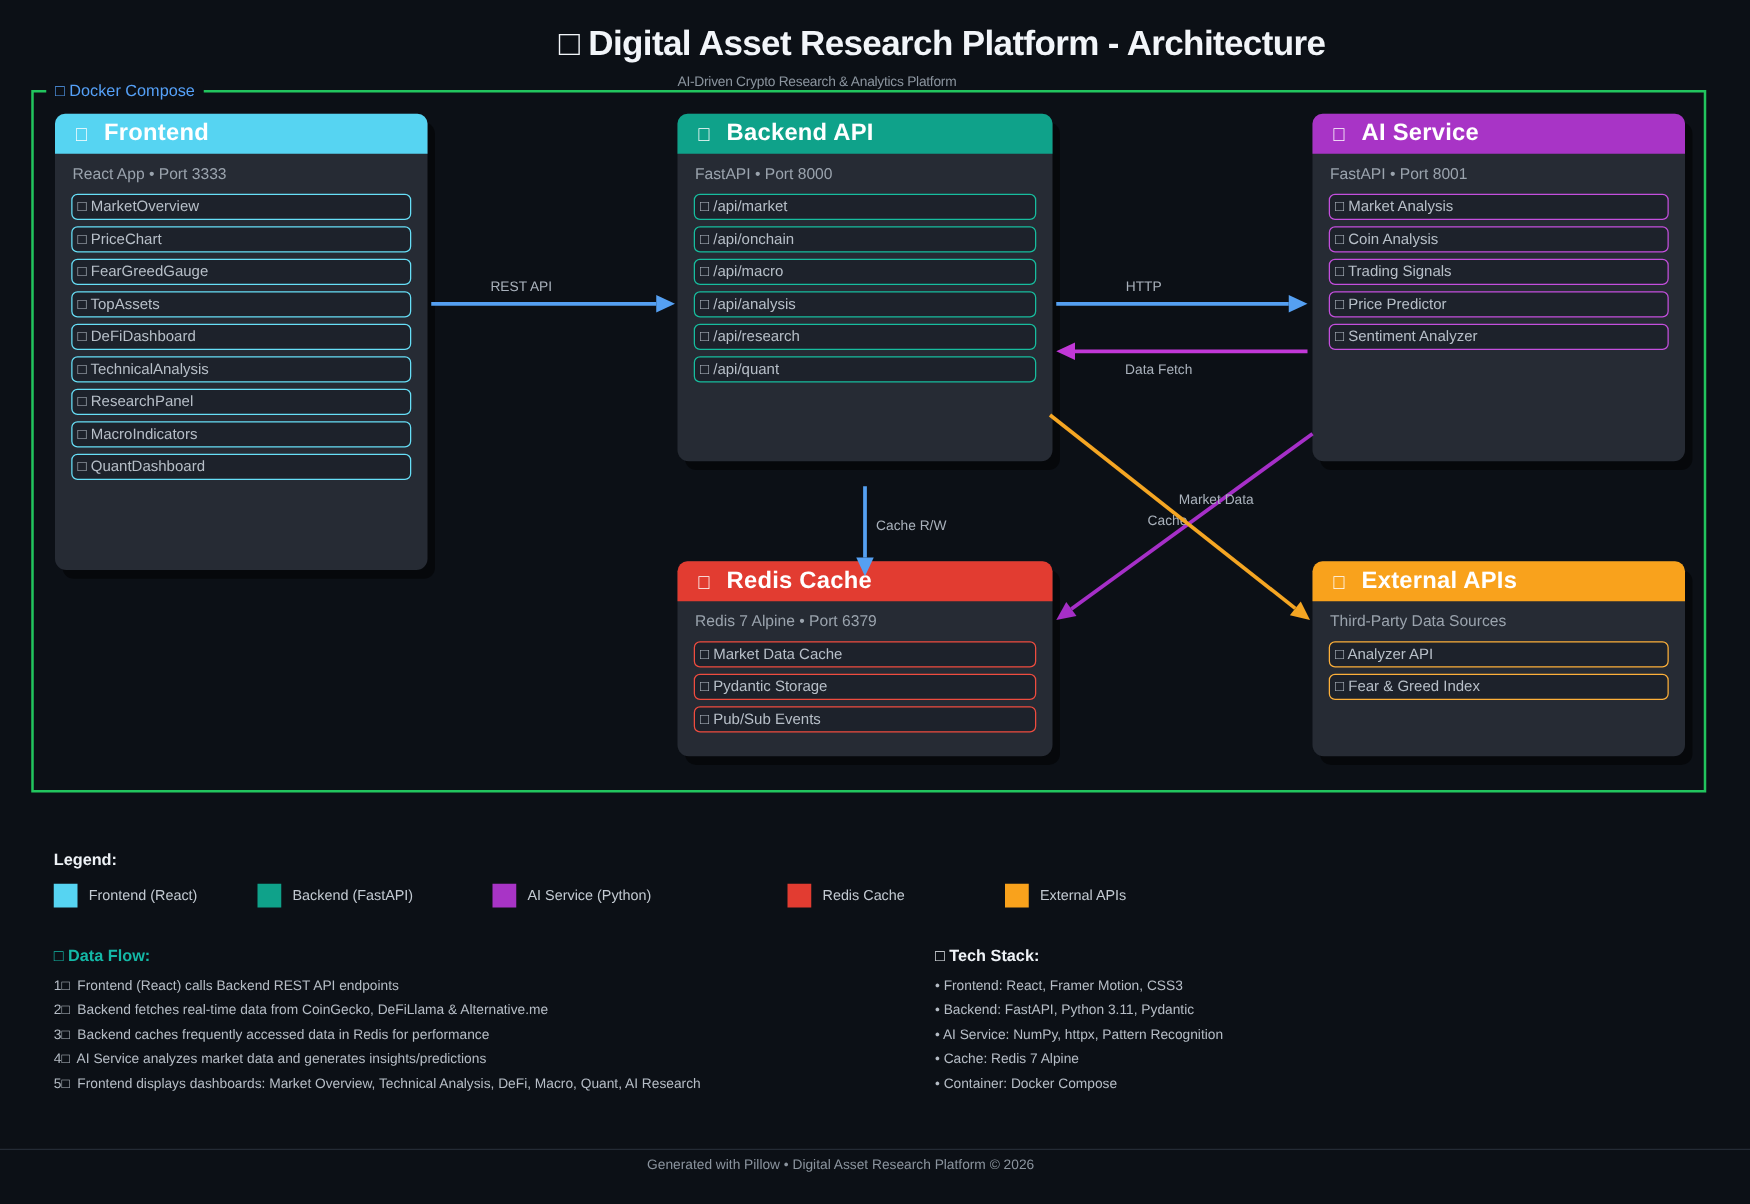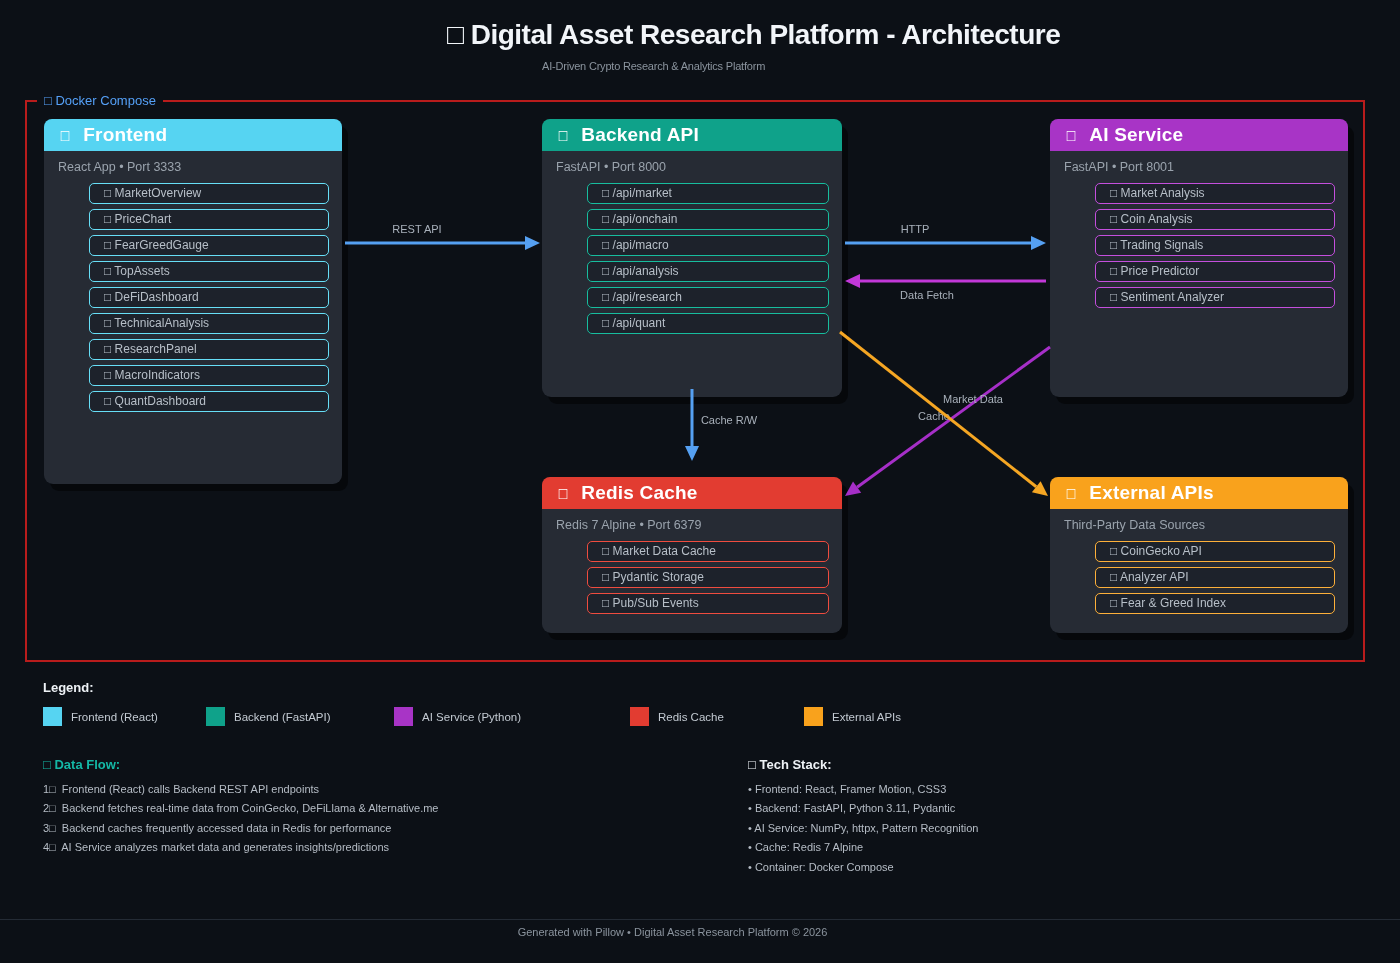--- a/index.html
+++ b/index.html
@@ -4,40 +4,40 @@
 <style>
   html,body{margin:0;padding:0;background:#0c1016;}
   .page{position:relative;width:1400px;height:963px;background:#0c1016;overflow:hidden;
         font-family:"Liberation Sans",sans-serif;-webkit-font-smoothing:antialiased;}
 
   .page-title{position:absolute;left:447px;top:19px;font-size:28px;font-weight:bold;
               letter-spacing:-0.5px;color:#f2f5f9;white-space:nowrap;}
   .page-subtitle{position:absolute;left:542px;top:60px;font-size:11px;letter-spacing:-0.2px;
                  color:#8b949e;white-space:nowrap;}
 
-  .compose{position:absolute;left:25px;top:100px;width:1336px;height:558px;border:2px solid #b91c1c;}
+  .compose{position:absolute;left:25px;top:72px;width:1336px;height:558px;border:2px solid #22c55e;}
   .compose-label{position:absolute;left:10px;top:-9px;background:#0c1016;padding:0 7px;
                  font-size:13px;color:#55a0f7;white-space:nowrap;}
 
   .box{position:absolute;background:#262b34;border-radius:9px;box-shadow:6px 7px 0 rgba(0,0,0,0.5);}
   .box-frontend{left:17px;top:17px;width:298px;height:365px;}
   .box-backend {left:515px;top:17px;width:300px;height:278px;}
   .box-ai      {left:1023px;top:17px;width:298px;height:278px;}
   .box-redis   {left:515px;top:375px;width:300px;height:156px;}
   .box-external{left:1023px;top:375px;width:298px;height:156px;}
 
   .box-header{height:32px;border-radius:8px 8px 0 0;display:flex;align-items:center;
               padding-left:16px;color:#ffffff;}
   .tofu-icon{font-size:17px;margin-right:13px;line-height:1;transform:scaleX(0.85);}
   .box-title{font-size:19px;font-weight:bold;letter-spacing:0.2px;white-space:nowrap;}
   .box-sub{margin:9px 14px 8px 14px;font-size:12.5px;line-height:15px;color:#9aa3ad;white-space:nowrap;}
   .box-items{padding:0 13px;}
   .comp-item{height:19px;line-height:19px;margin-bottom:5px;background:#1d222b;
-             border:1px solid var(--accent,#556);border-radius:5px;padding-left:14px;
-             font-size:12px;color:#b7bfc8;white-space:nowrap;overflow:hidden;margin-left:32px;}
+             border:1px solid var(--accent,#556);border-radius:5px;padding-left:4px;
+             font-size:12px;color:#b7bfc8;white-space:nowrap;overflow:hidden;}
 
   .arrows{position:absolute;left:0;top:0;pointer-events:none;}
 
   .legend-title{position:absolute;left:43px;top:680px;font-size:13px;font-weight:bold;color:#eef2f6;}
   .legend-entry{position:absolute;top:707px;display:flex;align-items:center;}
   .legend-swatch{width:19px;height:19px;margin-right:9px;display:inline-block;}
   .legend-label{font-size:11.5px;color:#c3cad2;white-space:nowrap;}
 
   .flow-title{position:absolute;left:43px;top:757px;font-size:13px;font-weight:bold;color:#14b8a6;white-space:pre;}
   .flow-items{position:absolute;left:43px;top:780px;}
@@ -123,21 +123,20 @@
         </div>
     </div>
 
     <div class="box box-external" style="--accent: #fdb03a;">
       <div class="box-header" style="background: rgb(249, 162, 28);">
         <span class="tofu-icon">□</span>
         <span class="box-title">External APIs</span>
       </div>
       <div class="box-sub">Third-Party Data Sources</div>
       <div class="box-items">
-          <div class="comp-item">□ CoinGecko API</div>
           <div class="comp-item">□ Analyzer API</div>
           <div class="comp-item">□ Fear &amp; Greed Index</div>
         </div>
     </div>
   </div>
 
   <svg id="arrows-svg" class="arrows" width="1400" height="963">
       <line x1="345" y1="243" x2="525.0" y2="243.0" stroke="#55a0f2" stroke-width="3"></line>
       <polygon points="540,243 525.0,250.0 525.0,236.0" fill="#55a0f2"></polygon>
       <text x="417" y="233" fill="#a9b1bb" font-size="11" text-anchor="middle" font-family="&quot;Liberation Sans&quot;, sans-serif">REST API</text>
@@ -181,20 +180,21 @@
         <span class="legend-label">External APIs</span>
       </div>
     </div>
 
   <div class="flow-title">□ Data Flow:</div>
   <div class="flow-items">
       <div class="flow-item">1□  Frontend (React) calls Backend REST API endpoints</div>
       <div class="flow-item">2□  Backend fetches real-time data from CoinGecko, DeFiLlama &amp; Alternative.me</div>
       <div class="flow-item">3□  Backend caches frequently accessed data in Redis for performance</div>
       <div class="flow-item">4□  AI Service analyzes market data and generates insights/predictions</div>
+      <div class="flow-item">5□  Frontend displays dashboards: Market Overview, Technical Analysis, DeFi, Macro, Quant, AI Research</div>
     </div>
 
   <div class="tech-title">□ Tech Stack:</div>
   <div class="tech-items">
       <div class="flow-item">• Frontend: React, Framer Motion, CSS3</div>
       <div class="flow-item">• Backend: FastAPI, Python 3.11, Pydantic</div>
       <div class="flow-item">• AI Service: NumPy, httpx, Pattern Recognition</div>
       <div class="flow-item">• Cache: Redis 7 Alpine</div>
       <div class="flow-item">• Container: Docker Compose</div>
     </div>

